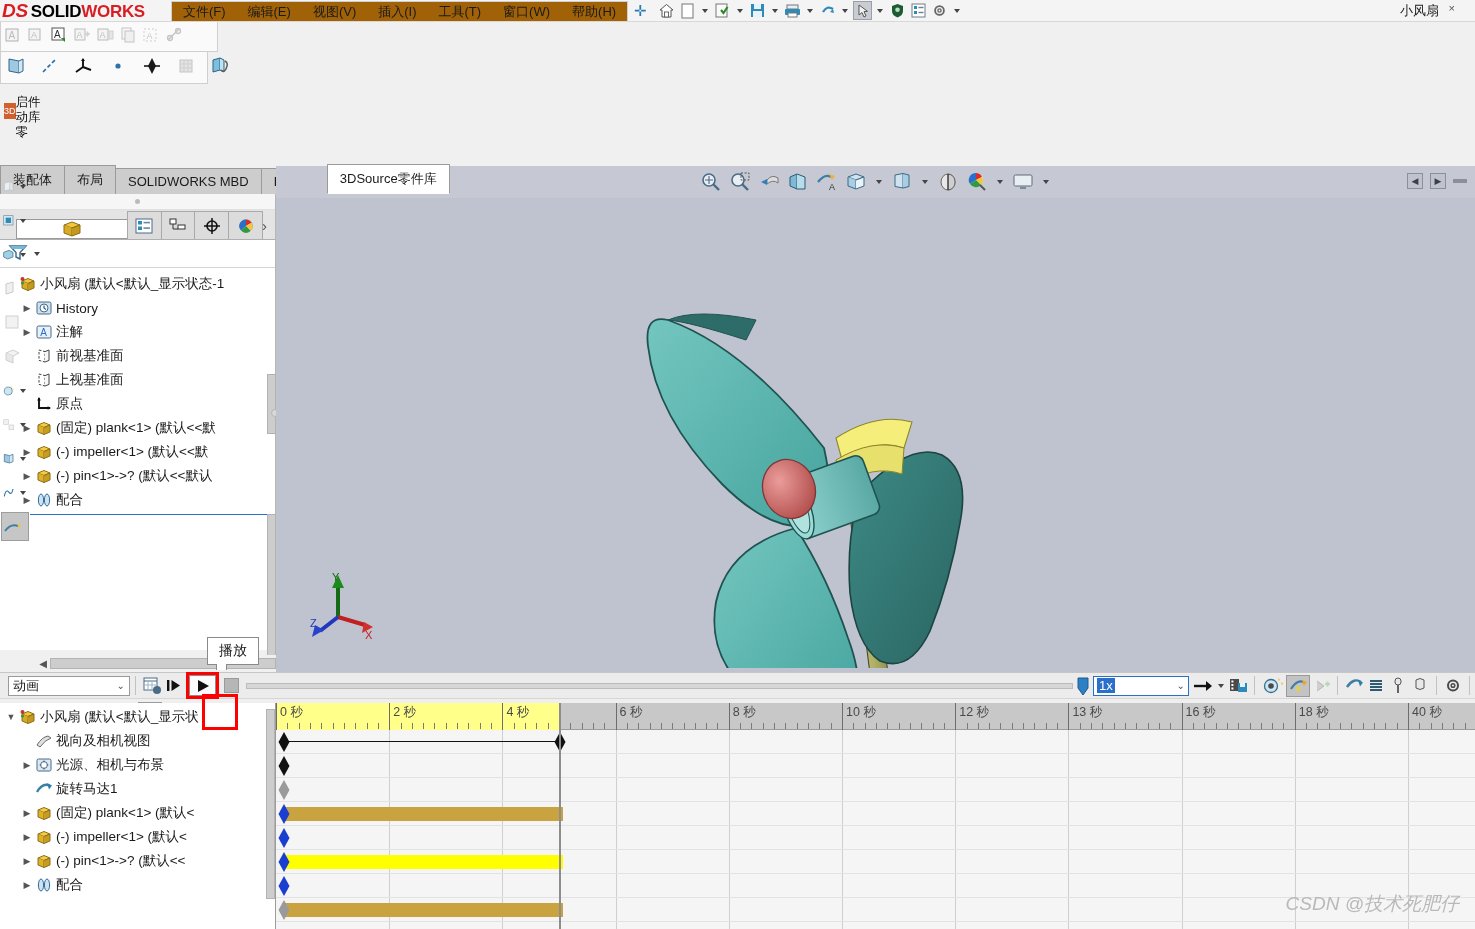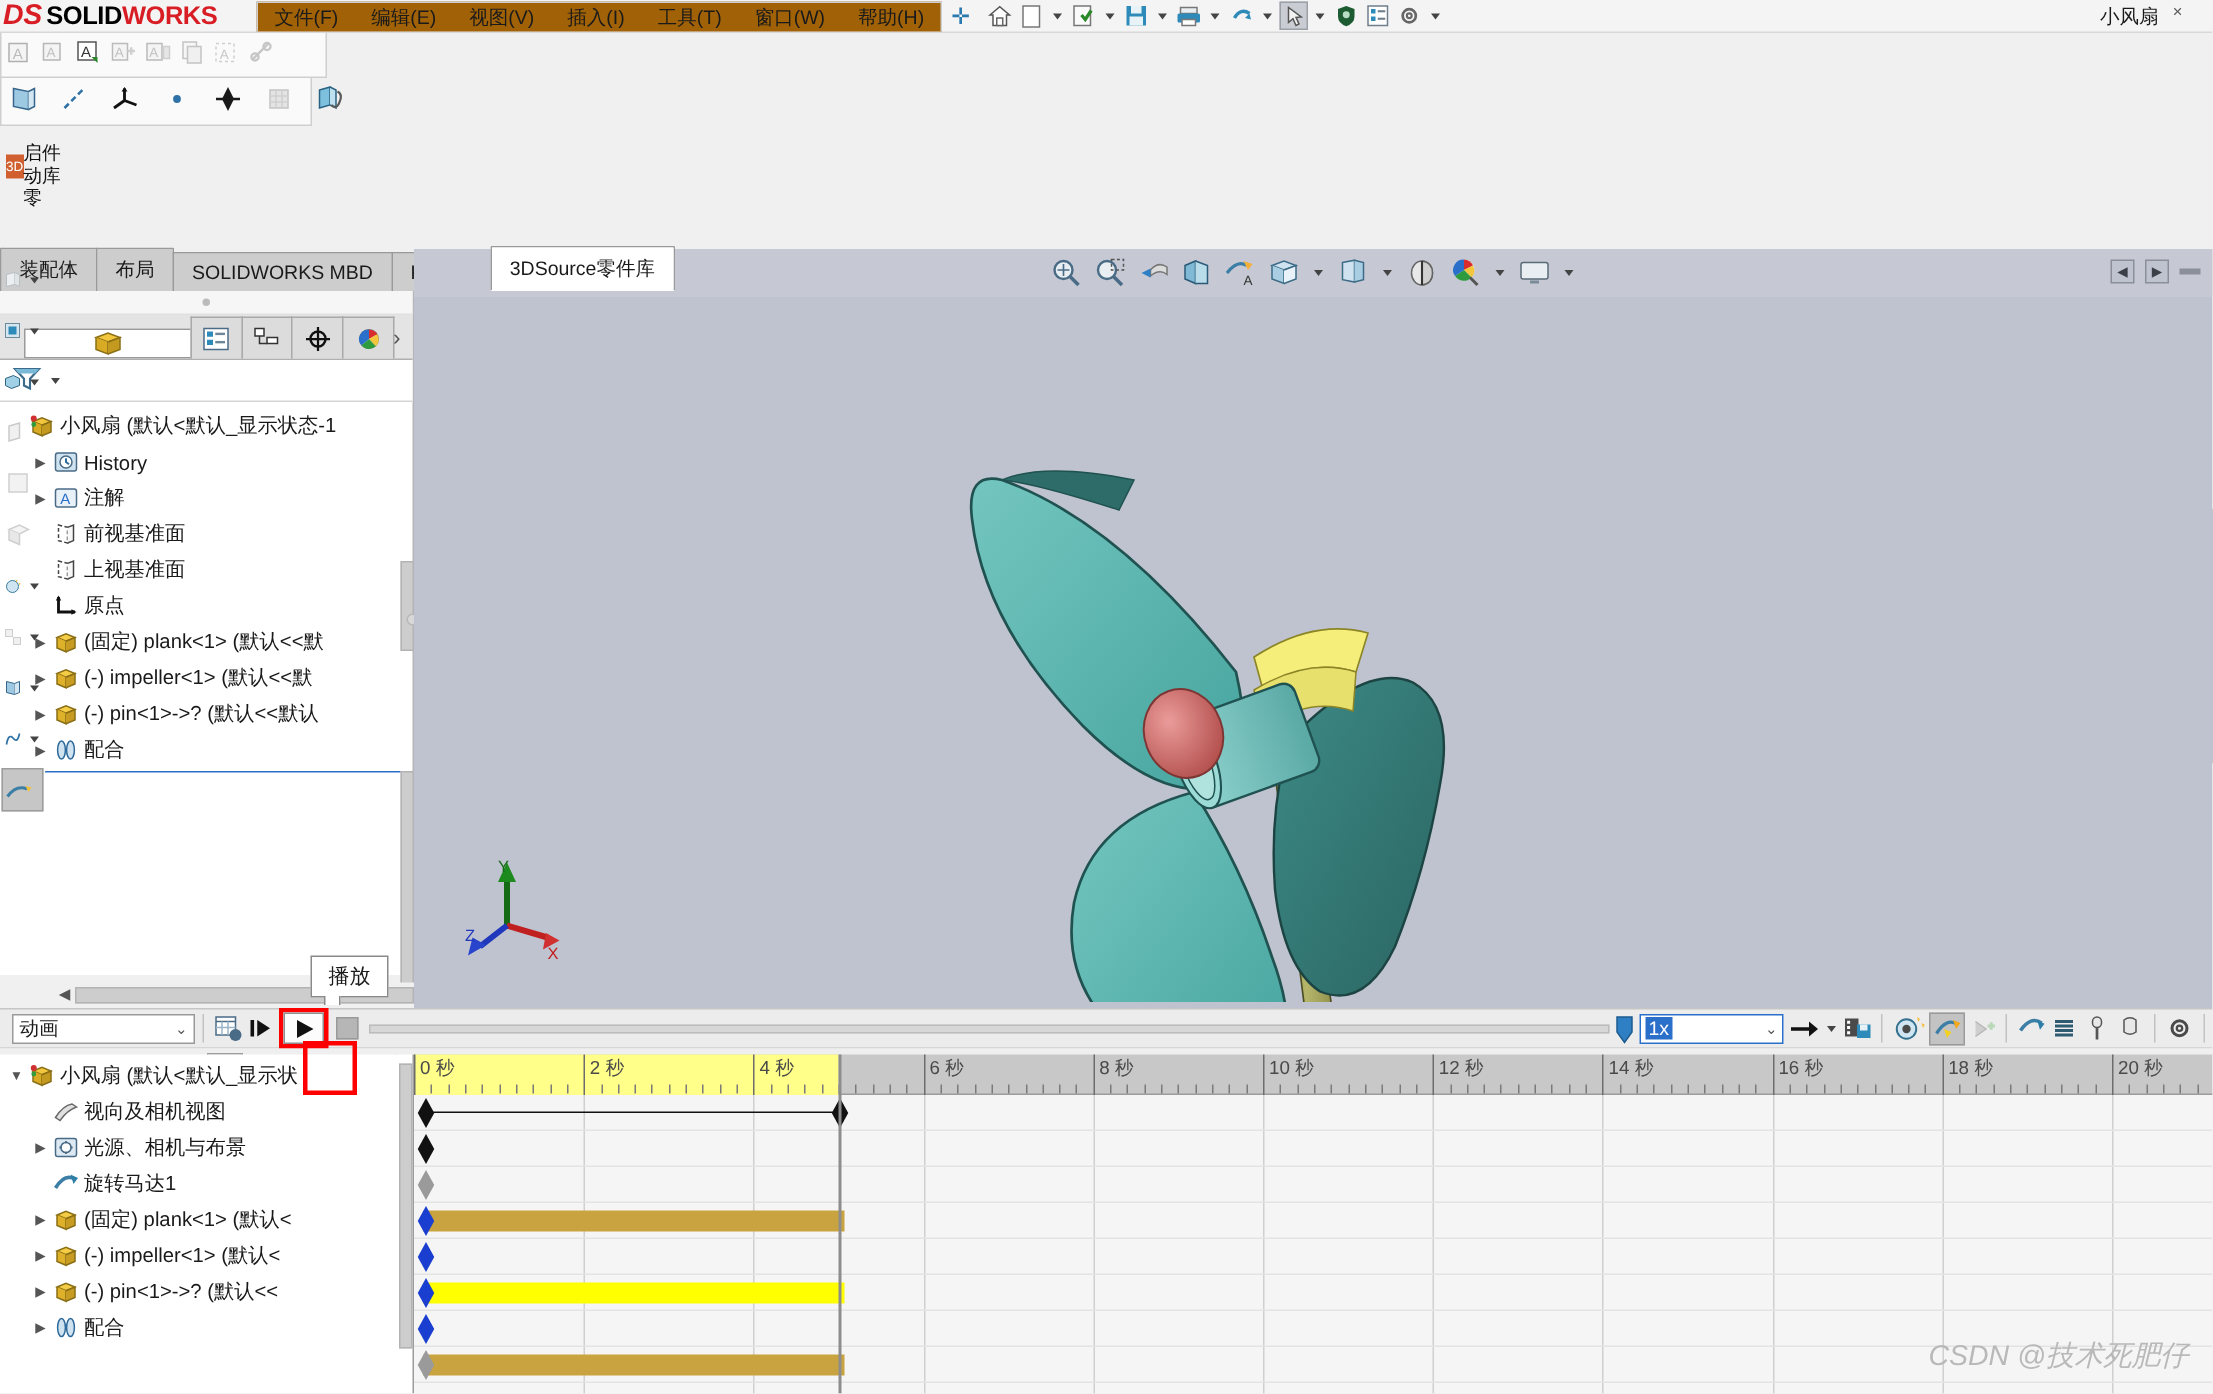--- a/index.html
+++ b/index.html
@@ -1023,21 +1023,21 @@
         <div class="rk" style="left: 679.2px;">12 秒</div>
         <div class="rtick" style="left: 690.52px;"></div>
         <div class="rtick" style="left: 701.84px;"></div>
         <div class="rtick" style="left: 713.16px;"></div>
         <div class="rtick" style="left: 724.48px;"></div>
         <div class="rtick" style="left: 735.8px;"></div>
         <div class="rtick" style="left: 747.12px;"></div>
         <div class="rtick" style="left: 758.44px;"></div>
         <div class="rtick" style="left: 769.76px;"></div>
         <div class="rtick" style="left: 781.08px;"></div>
-        <div class="rk" style="left: 792.4px;">14 秒</div>
+        <div class="rk" style="left: 792.4px;">13 秒</div>
         <div class="rtick" style="left: 803.72px;"></div>
         <div class="rtick" style="left: 815.04px;"></div>
         <div class="rtick" style="left: 826.36px;"></div>
         <div class="rtick" style="left: 837.68px;"></div>
         <div class="rtick" style="left: 849px;"></div>
         <div class="rtick" style="left: 860.32px;"></div>
         <div class="rtick" style="left: 871.64px;"></div>
         <div class="rtick" style="left: 882.96px;"></div>
         <div class="rtick" style="left: 894.28px;"></div>
         <div class="rk" style="left: 905.6px;">16 秒</div>
@@ -1053,21 +1053,21 @@
         <div class="rk" style="left: 1018.8px;">18 秒</div>
         <div class="rtick" style="left: 1030.12px;"></div>
         <div class="rtick" style="left: 1041.44px;"></div>
         <div class="rtick" style="left: 1052.76px;"></div>
         <div class="rtick" style="left: 1064.08px;"></div>
         <div class="rtick" style="left: 1075.4px;"></div>
         <div class="rtick" style="left: 1086.72px;"></div>
         <div class="rtick" style="left: 1098.04px;"></div>
         <div class="rtick" style="left: 1109.36px;"></div>
         <div class="rtick" style="left: 1120.68px;"></div>
-        <div class="rk" style="left: 1132px;">20 秒</div>
+        <div class="rk" style="left: 1132px;">40 秒</div>
         <div class="rtick" style="left: 1143.32px;"></div>
         <div class="rtick" style="left: 1154.64px;"></div>
         <div class="rtick" style="left: 1165.96px;"></div>
         <div class="rtick" style="left: 1177.28px;"></div>
         <div class="rtick" style="left: 1188.6px;"></div>
         <div class="timebar" style="left: 283px; top: 0px; height: 27px; position: absolute;"></div>
       </div>
     <div id="rows-host" style="position:absolute;left:0;right:0;top:27px;bottom:0;">
         <div class="vline" style="left: 113.2px;"></div>
         <div class="vline" style="left: 226.4px;"></div>

